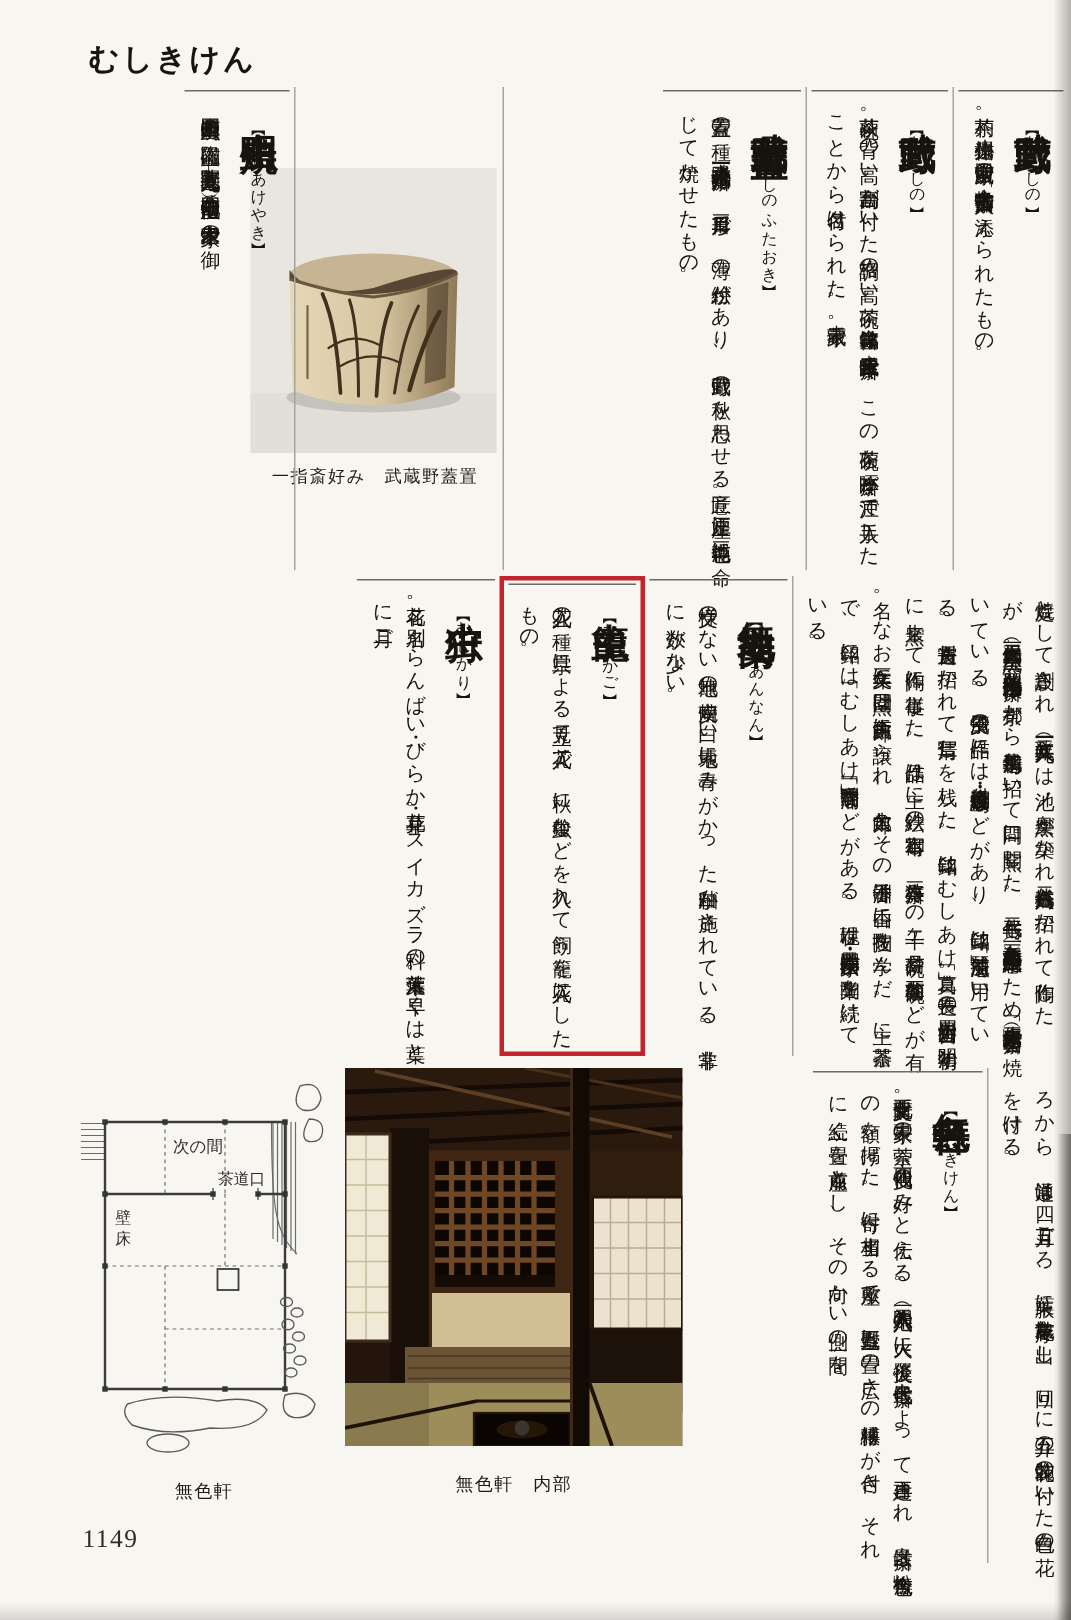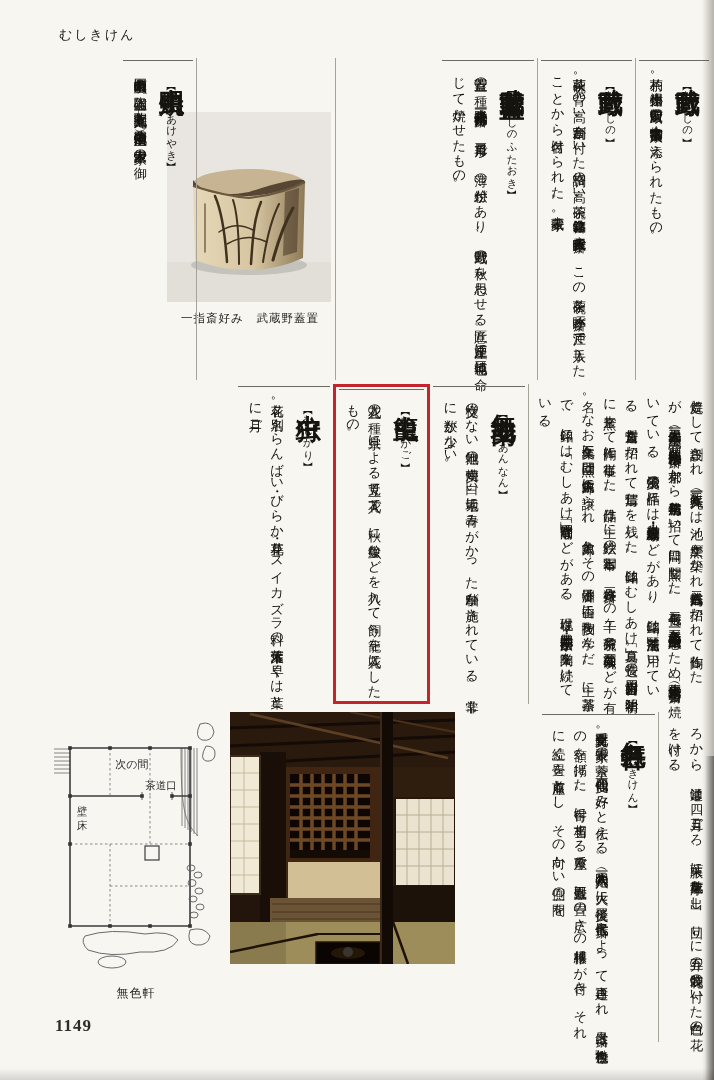--- a/index.html
+++ b/index.html
@@ -14,22 +14,22 @@
   .ruled::before{content:"";position:absolute;top:2px;left:3px;right:3px;height:1px;background:#6e6a62;}
   .sep{border-right:1px solid #a8a399;}
   .ehead{line-height:1.25;margin-left:5px;}
   .headword{font-size:25px;font-weight:700;letter-spacing:2px;}
   .reading{font-size:10.5px;margin-top:5px;letter-spacing:0;}
   .ebody{font-size:13.2px;line-height:1.64;letter-spacing:0.4px;}
   .cont{padding:6px 5px 0 5px;}
   .hl{height:100%;box-sizing:border-box;border:3px solid var(--highlight-box,#c4242c);}
   .hl .entry{padding:8px 6px 0 6px;}
   
-  .hhead{position:absolute;left:59px;top:26px;font-size:13px;font-weight:400;letter-spacing:2px;}
-  .pagenum{position:absolute;left:55px;top:1016px;font-size:17px;letter-spacing:1px;color:#2e2c28;font-weight:bold;}
+  .hhead{position:absolute;left:59px;top:26px;font-size:20px;font-weight:700;letter-spacing:2px;}
+  .pagenum{position:absolute;left:55px;top:1016px;font-size:17px;letter-spacing:1px;color:#2e2c28;}
   .figure{position:absolute;writing-mode:horizontal-tb;}
   .cap{text-align:center;font-size:11.5px;line-height:19px;color:#1d1b18;letter-spacing:1px;}
   .photo-box{background:#e9e6e1;}
   
   .edge-r{position:absolute;right:0;top:0;width:12px;height:1080px;
     background:linear-gradient(to right, rgba(70,64,56,0), rgba(70,64,56,0.38));pointer-events:none;}
   .edge-r2{position:absolute;right:0;top:756px;width:9px;height:324px;
     background:linear-gradient(to right, rgba(35,30,25,0), rgba(35,30,25,0.5));pointer-events:none;}
   .edge-b{position:absolute;left:0;bottom:0;width:714px;height:12px;
     background:linear-gradient(to bottom, rgba(0,0,0,0), rgba(0,0,0,0.14));pointer-events:none;}
@@ -175,20 +175,21 @@
     <rect x="0" y="210" width="56" height="42" fill="#8a7b4e"></rect>
     <path d="M0 240 L88 222" stroke="#1d1206" stroke-width="2.5"></path>
     <path d="M88 222 H150" stroke="#1d1206" stroke-width="2"></path>
     <path d="M163 210 L178 252" stroke="#1d1206" stroke-width="2.5"></path>
     <rect x="86" y="230" width="64" height="22" fill="#0a0502" stroke="#241708" stroke-width="1.5"></rect>
     <ellipse cx="118" cy="241" rx="17" ry="6" fill="#241708"></ellipse>
     <circle cx="118" cy="240" r="5" fill="#3a352e"></circle>
     <rect x="150" y="0" width="13" height="252" fill="#120a05"></rect>
     <rect x="150" y="0" width="2" height="252" fill="#3d2716"></rect>
   </svg>
+  <div class="cap" style="margin-top:11px;font-size:12px;">無色軒　内部</div>
 </div>
 
 <div class="figure" style="left:50px;top:716px;width:172px;">
   <svg width="172" height="258" viewBox="0 0 172 258">
     <rect width="172" height="258" fill="#f8f6f1"></rect>
 
     <path d="M4 33h16M4 37h16M4 41h16M4 45h16M4 49h16M4 53h16M4 57h16" stroke="#6a6a6a" stroke-width="0.8" fill="none"></path>
     <path d="M132 32v78M135 32v80M138 32v82M141 32v84M144 32v86M147 32v88" stroke="#6a6a6a" stroke-width="0.8" fill="none"></path>
     <path d="M131 32 C131 92 134 106 148 120" stroke="#6a6a6a" stroke-width="0.8" fill="none"></path>
 

